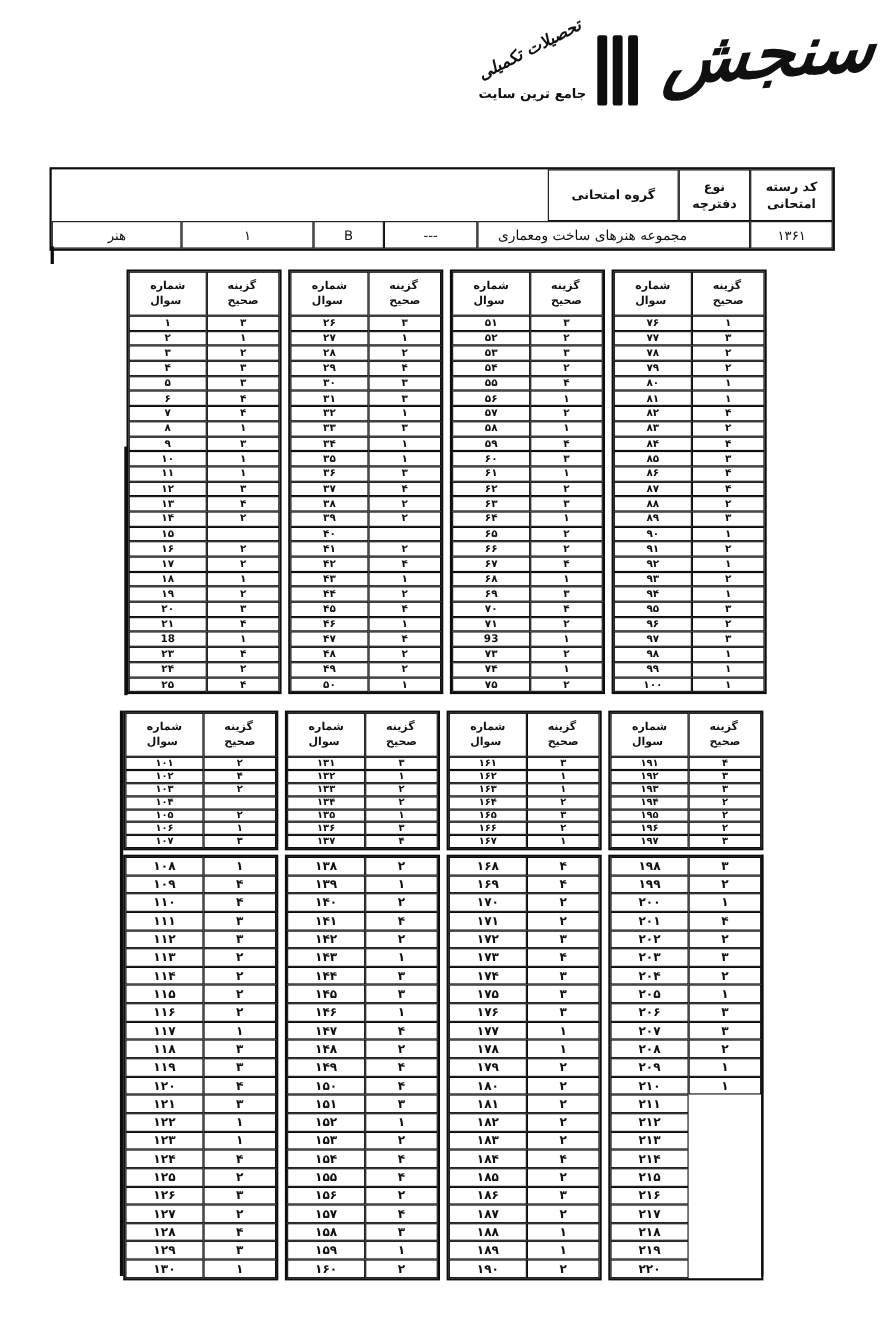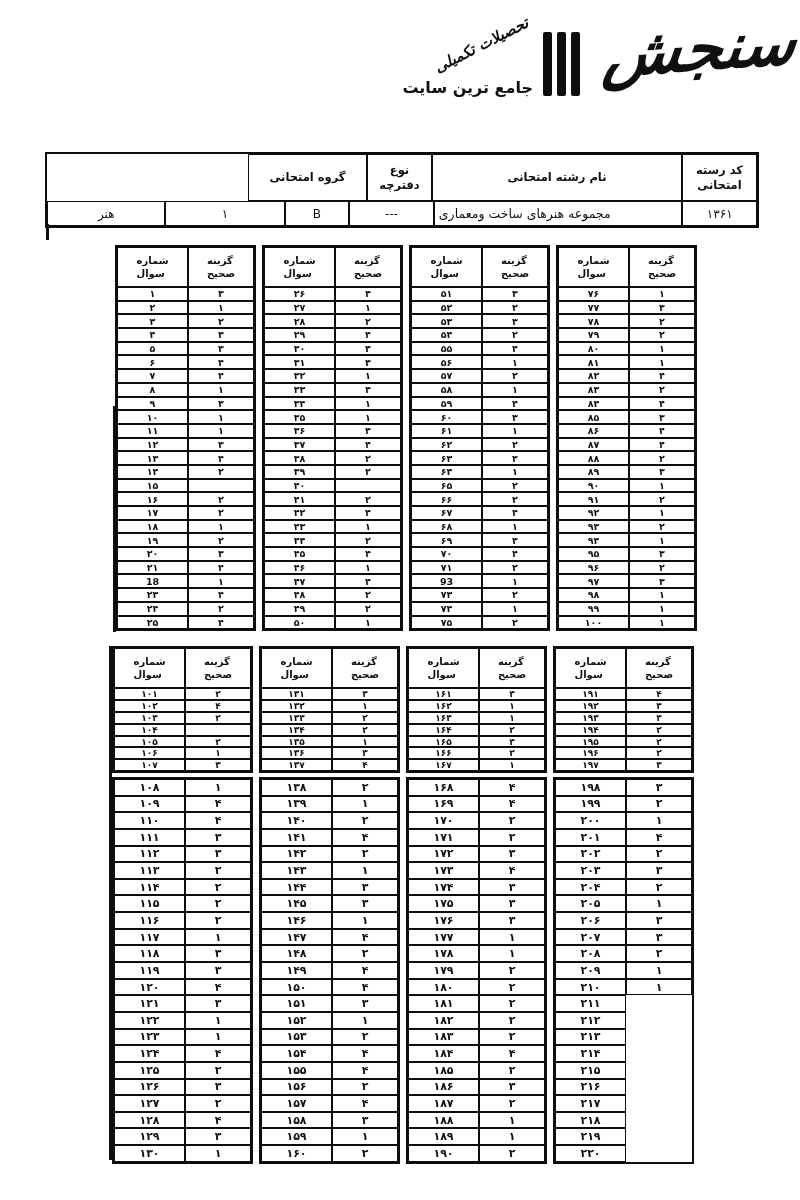--- a/index.html
+++ b/index.html
@@ -12,35 +12,35 @@
   .logo-brand{
     position:absolute;right:0;top:8px;font-size:62px;font-weight:bold;font-style:italic;
     transform:skewX(-10deg) rotate(-4deg);line-height:1;letter-spacing:2px;
   }
   .logo-bars{position:absolute;right:215px;top:22px;display:flex;gap:5px;direction:ltr;}
   .logo-bars span{display:block;width:9px;height:64px;background:#0d0d0d;border-radius:2px;}
   .logo-script{
     position:absolute;right:262px;top:26px;font-size:15px;font-weight:bold;font-style:italic;
     transform:rotate(-27deg);white-space:nowrap;
   }
-  .logo-tagline{position:absolute;right:262px;top:68px;font-size:16px;font-weight:bold;white-space:nowrap;}
+  .logo-tagline{position:absolute;right:262px;top:68px;font-size:12px;font-weight:bold;white-space:nowrap;}
   
   .info-table{
     position:absolute;left:45px;top:152px;width:714px;direction:rtl;
     border:2.4px solid #0d0d0d;display:flex;flex-direction:column;box-sizing:border-box;
   }
   .info-row{display:flex;}
   .info-row > div{
     box-sizing:border-box;border:1.1px solid #0d0d0d;display:flex;align-items:center;justify-content:center;
     text-align:center;
   }
   .info-head > div{height:47px;font-weight:bold;font-size:11.5px;line-height:1.3;padding:1px 2px;}
   .info-vals > div{height:25px;font-size:12px;}
   .ic1{width:75px;}.ic2{width:250px;}.ic3{width:85px;}.ic4{width:65px;}.ic5{width:120px;}.ic6{width:119px;}
-  .info-vals .ic2{justify-content:flex-end;padding-left:4px;padding-right:4px;font-size:12.5px;}
+  .info-vals .ic2{justify-content:flex-end;padding-left:18px;padding-right:4px;font-size:12.5px;}
   
   .anstable{position:absolute;display:flex;gap:6px;direction:ltr;}
   #t1{top:245px;left:115px;}
   #t2a{top:646px;left:112px;}
   #t2b{top:777px;left:112px;}
   .agroup{border:2.5px solid #0d0d0d;background:#fff;}
   .hrow,.arow{display:flex;}
   .hrow > div, .arow > div{
     box-sizing:border-box;border:1.1px solid #0d0d0d;
     display:flex;align-items:center;justify-content:center;font-weight:bold;
@@ -69,21 +69,20 @@
       <span></span>
       <span></span>
   </div>
   <div class="logo-script">تحصیلات تکمیلی</div>
   <div class="logo-tagline">جامع ترین سایت</div>
 </div>
 
 <div class="info-table">
   <div class="info-row info-head">
     <div class="ic1">کد رسته امتحانی</div>
-    <div class="ic2">نام رشته امتحانی</div>
     <div class="ic4">نوع دفترچه</div>
     <div class="ic6">گروه امتحانی</div>
   </div>
   <div class="info-row info-vals">
     <div class="ic1">۱۳۶۱</div>
     <div class="ic2">مجموعه هنرهای ساخت ومعماری</div>
     <div class="ic3">---</div>
     <div class="ic4">B</div>
     <div class="ic5">۱</div>
     <div class="ic6">هنر</div>

